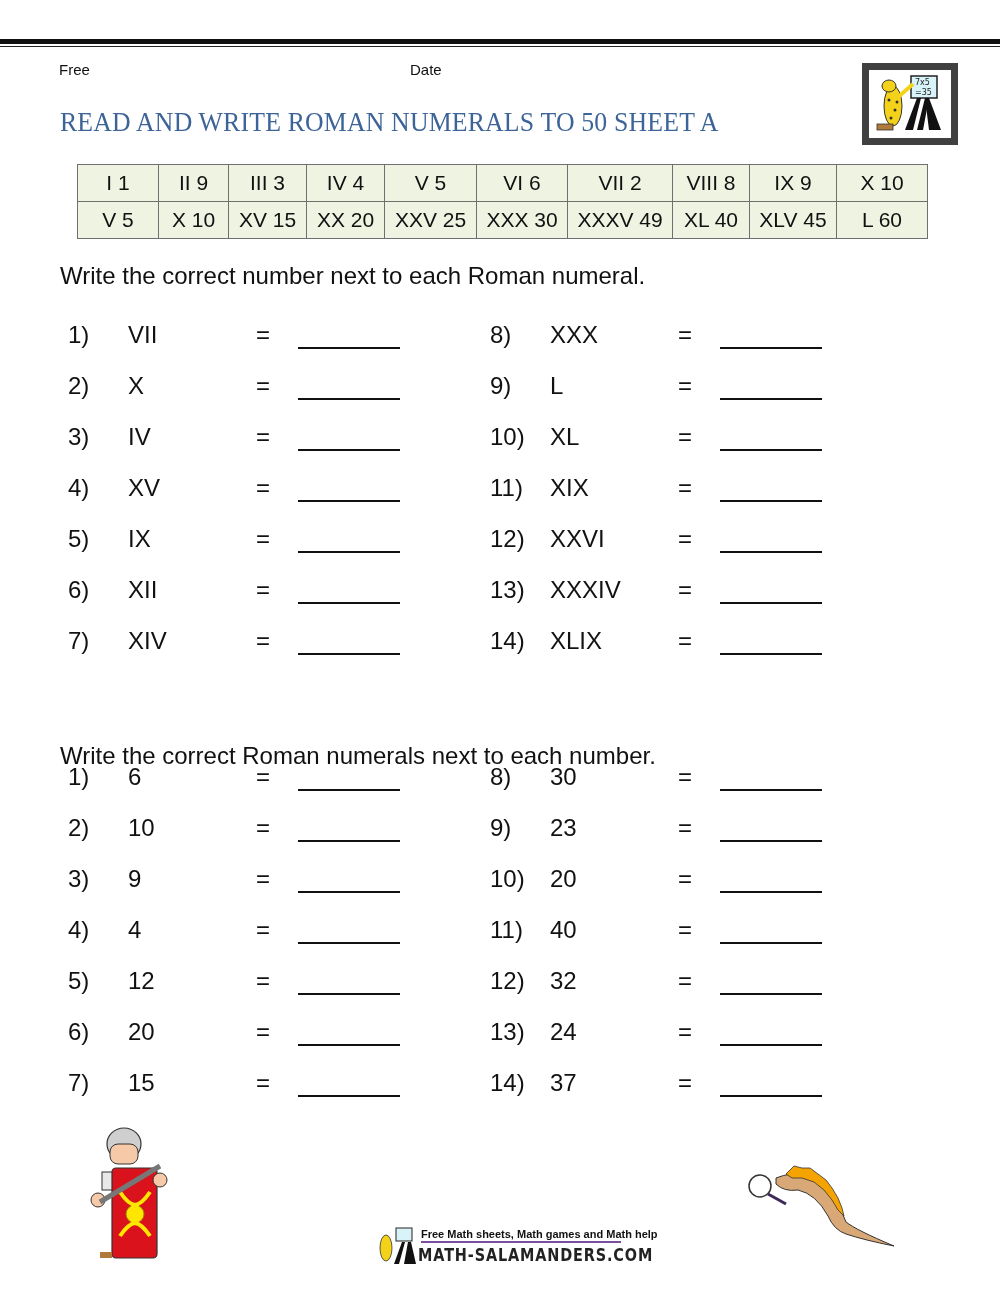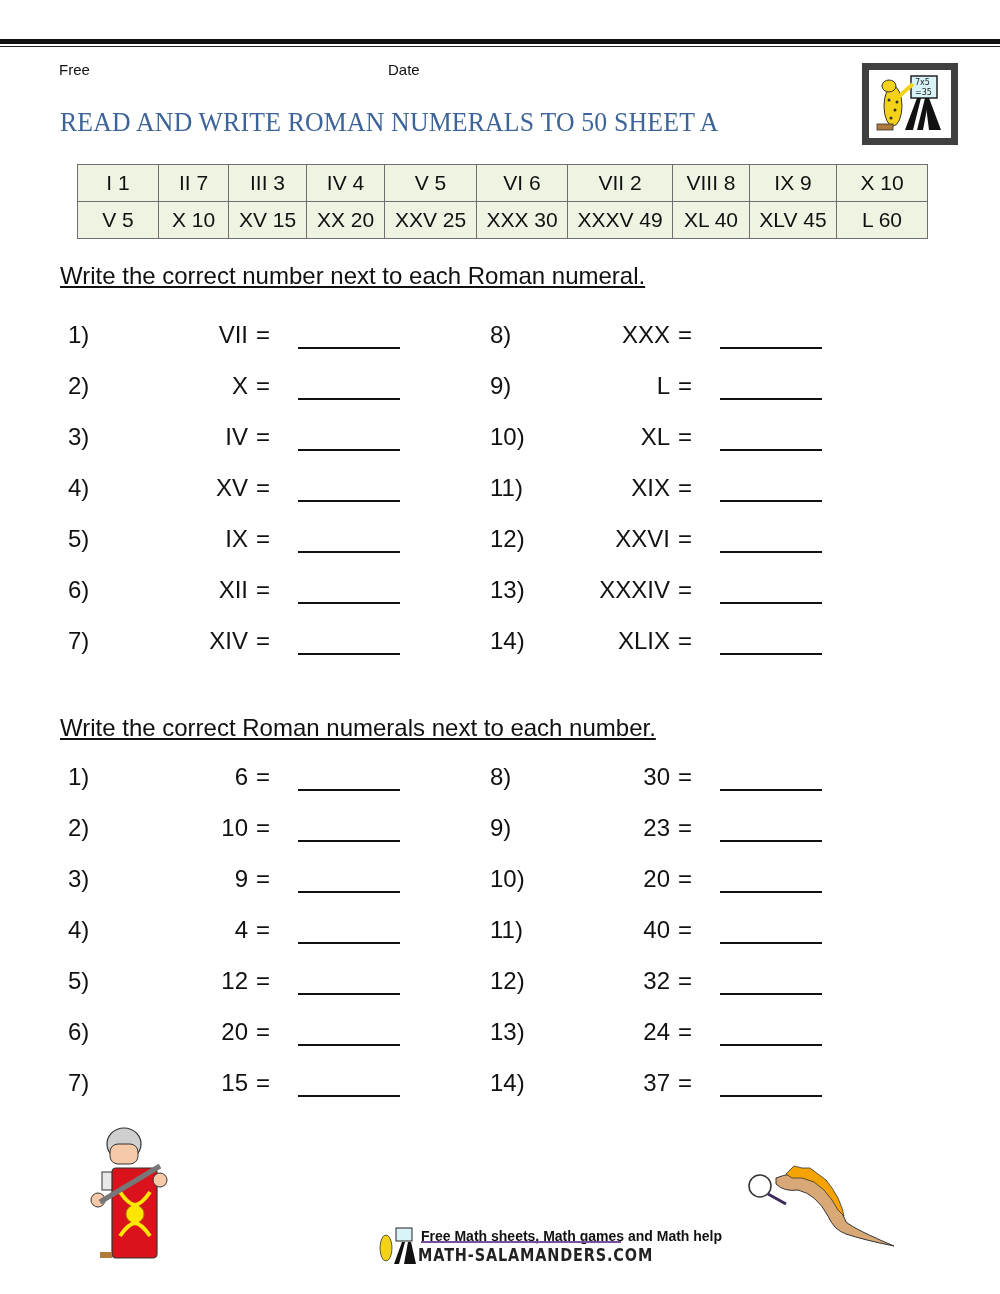--- a/index.html
+++ b/index.html
@@ -5,21 +5,21 @@
     html, body { margin: 0; padding: 0; background: #ffffff; }
     body {
       width: 1000px; height: 1294px; position: relative; overflow: hidden;
       font-family: "Liberation Sans", "DejaVu Sans", sans-serif; color: #111;
     }
     .rule-thick { position: absolute; left: 0; top: 39px; width: 1000px; height: 5px; background: #111; }
     .rule-thin { position: absolute; left: 0; top: 46px; width: 1000px; height: 1px; background: #222; }
 
     .field-label { position: absolute; top: 61px; font-size: 15px; color: #111; }
     #name-label { left: 59px; }
-    #date-label { left: 388px; }
+    #date-label { left: 410px; }
 
     .title {
       position: absolute; left: 60px; top: 106px;
       font-family: "Liberation Serif", "DejaVu Serif", serif;
       font-size: 28px; color: #3d6498; letter-spacing: 0.2px; white-space: nowrap;
       transform: scaleX(0.92); transform-origin: left top;
     }
 
     .logo-box {
       position: absolute; left: 862px; top: 63px; width: 82px; height: 68px;
@@ -31,36 +31,36 @@
       border-collapse: collapse; background: #eef3e2;
       font-size: 21px;
       padding-left: 40px;
     }
     table.ref td {
       border: 1px solid #6f6f6f; height: 36px; text-align: center; padding: 0;
       color: #111; white-space: nowrap;
     }
 
     .instruction {
-      position: absolute; left: 60px; font-size: 24px; color: #111; white-space: nowrap; text-decoration: underline;
+      position: absolute; left: 60px; font-size: 24px; color: #111; white-space: nowrap;
     }
     #instr-1 { top: 262px; }
-    #instr-2 { top: 714px; }
+    #instr-2 { top: 742px; }
 
     .q-row { position: absolute; height: 34px; font-size: 24px; color: #111; }
     .q-row span { position: absolute; top: 0; white-space: nowrap; }
     .q-num { left: 0; }
-    .q-item { left: 60px; width: 120px; text-align: right; }
+    .q-item { left: 60px; width: 120px; text-align: left; }
     .q-eq { left: 188px; }
     .q-blank {
       left: 230px; width: 102px; top: 26px !important; height: 0;
       border-bottom: 2px solid #111;
     }
     .footer-tag {
-      position: absolute; left: 421px; top: 1228px; font-size: 14px; font-weight: bold; color: #111; white-space: nowrap;
+      position: absolute; left: 421px; top: 1228px; font-size: 11px; font-weight: bold; color: #111; white-space: nowrap;
     }
     .footer-line { position: absolute; left: 421px; top: 1241px; width: 200px; height: 2px; background: #7a4fa0; }
     .footer-site {
       position: absolute; left: 418px; top: 1245px; font-size: 17px; font-weight: bold; color: #222; letter-spacing: 1px; white-space: nowrap;
       font-family: "DejaVu Sans", sans-serif; transform: scaleX(0.85); transform-origin: left top;
     }
   </style>
 </head>
 <body>
 
@@ -88,21 +88,21 @@
     <circle cx="22" cy="48" r="1.5" fill="#333"></circle>
       <circle cx="28" cy="32" r="1.5" fill="#333"></circle>
     <rect x="8" y="54" width="16" height="6" fill="#b07a3a" stroke="#333" stroke-width="0.8"></rect>
   </svg>
 </div>
 
 <table class="ref">
   <tbody>
       <tr>
     <td style="width:80px">I 1</td>
-    <td style="width:69px">II 7</td>
+    <td style="width:69px">II 9</td>
     <td style="width:77px">III 3</td>
     <td style="width:77px">IV 4</td>
     <td style="width:91px">V 5</td>
     <td style="width:90px">VI 6</td>
     <td style="width:104px">VII 2</td>
     <td style="width:76px">VIII 8</td>
     <td style="width:86px">IX 9</td>
     <td style="width:90px">X 10</td>
   </tr>
   <tr>

